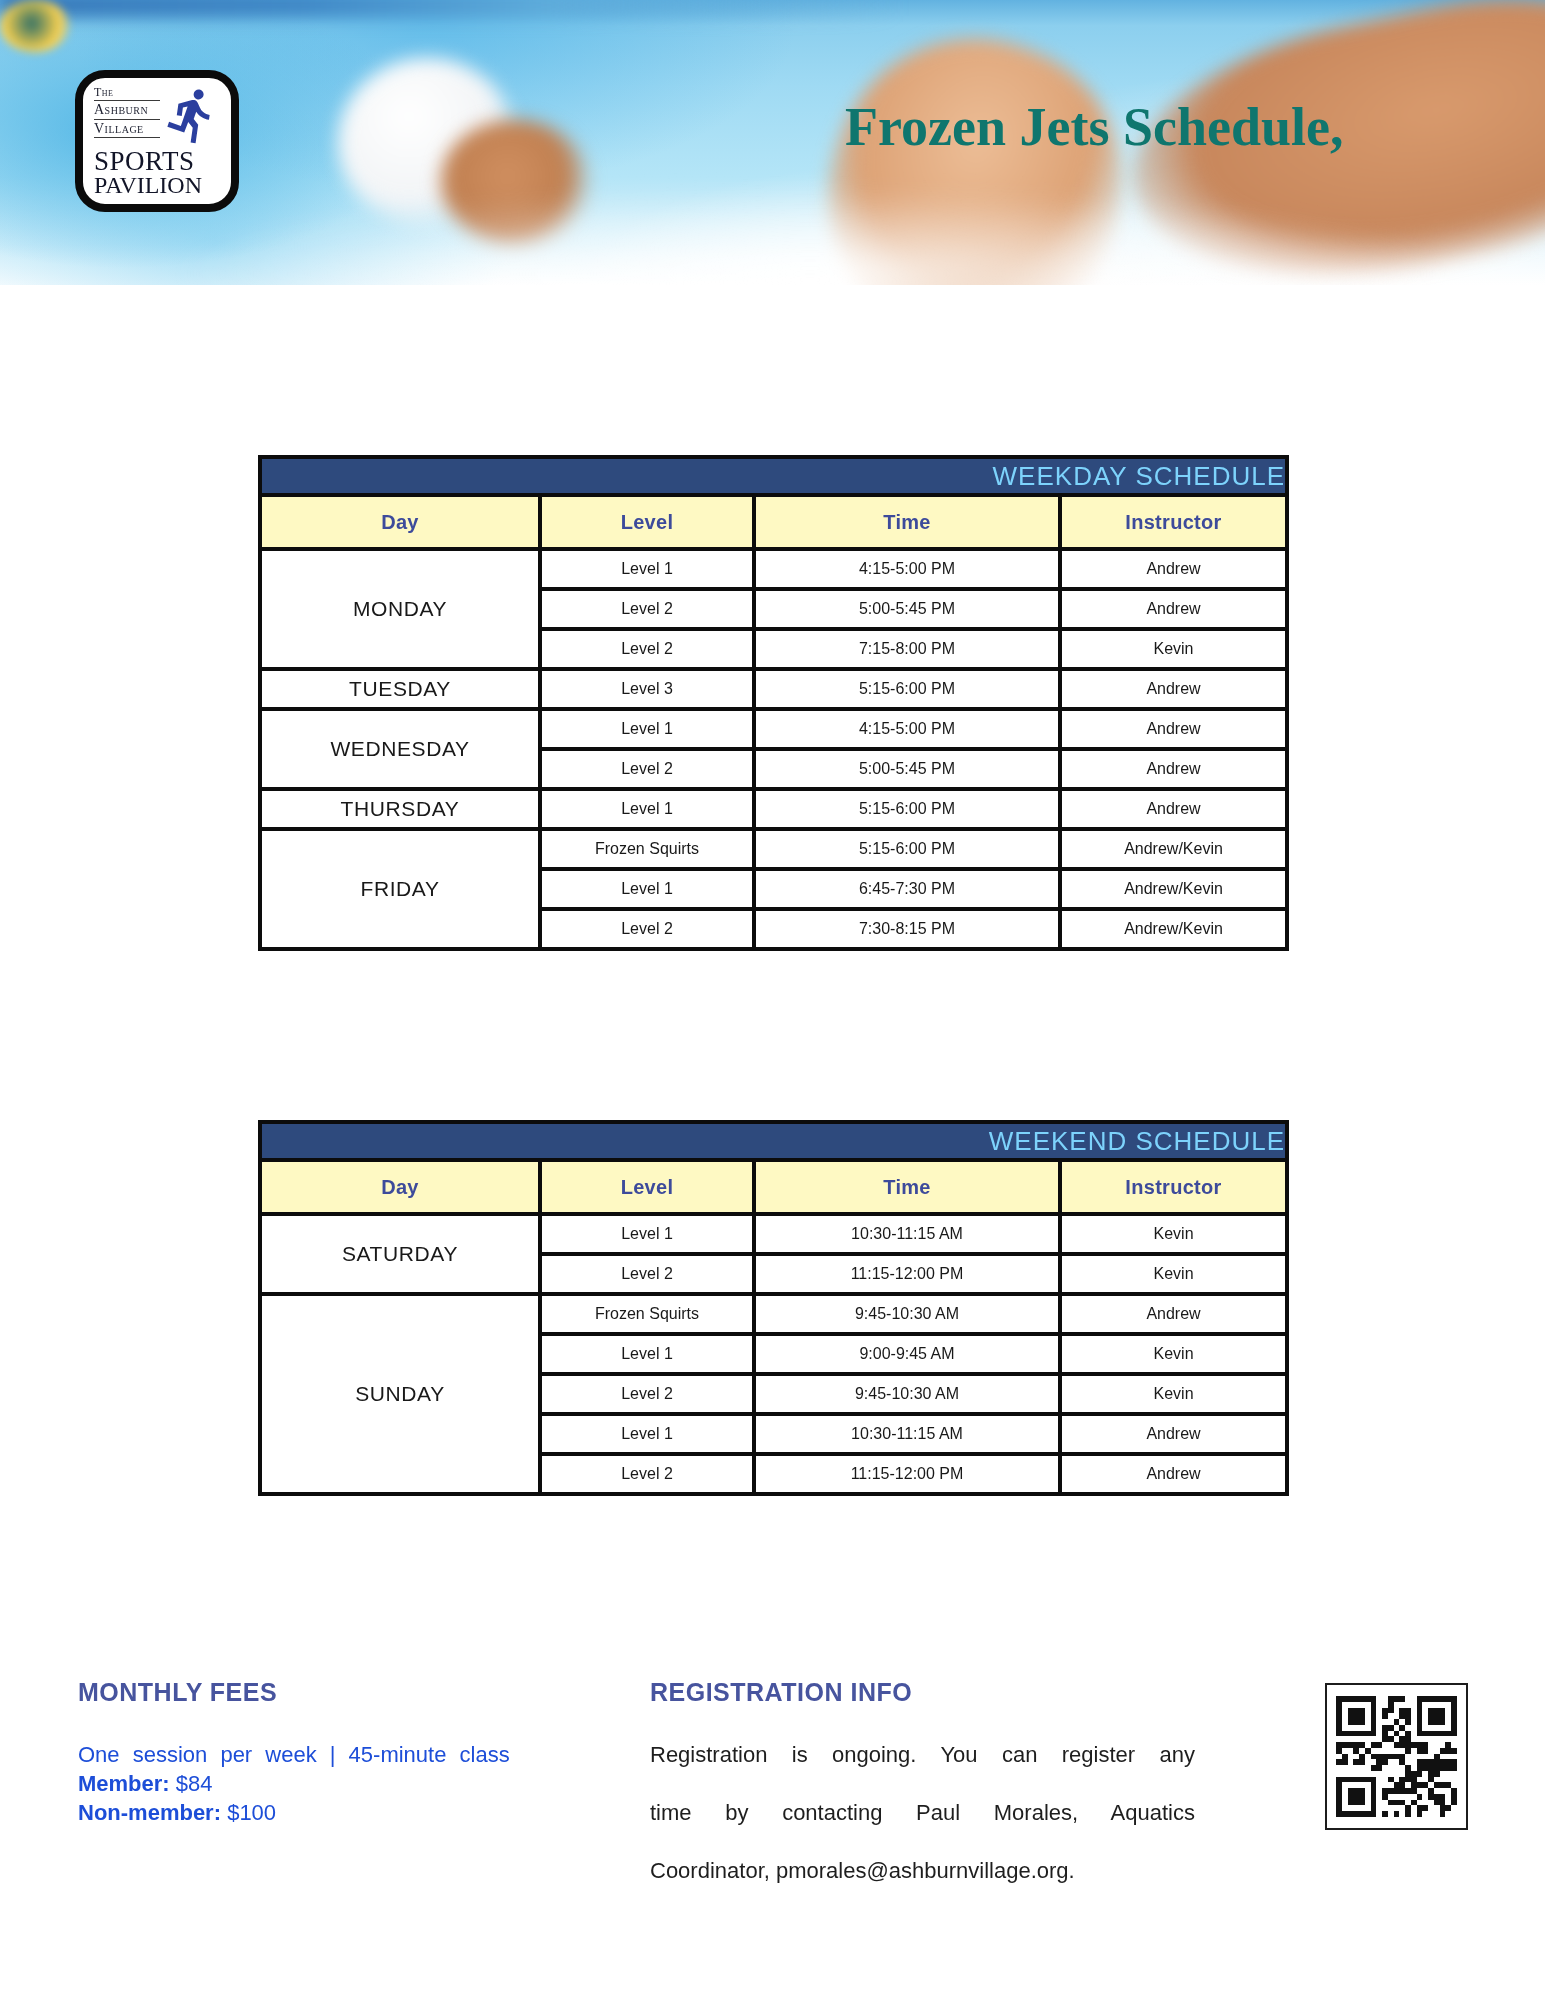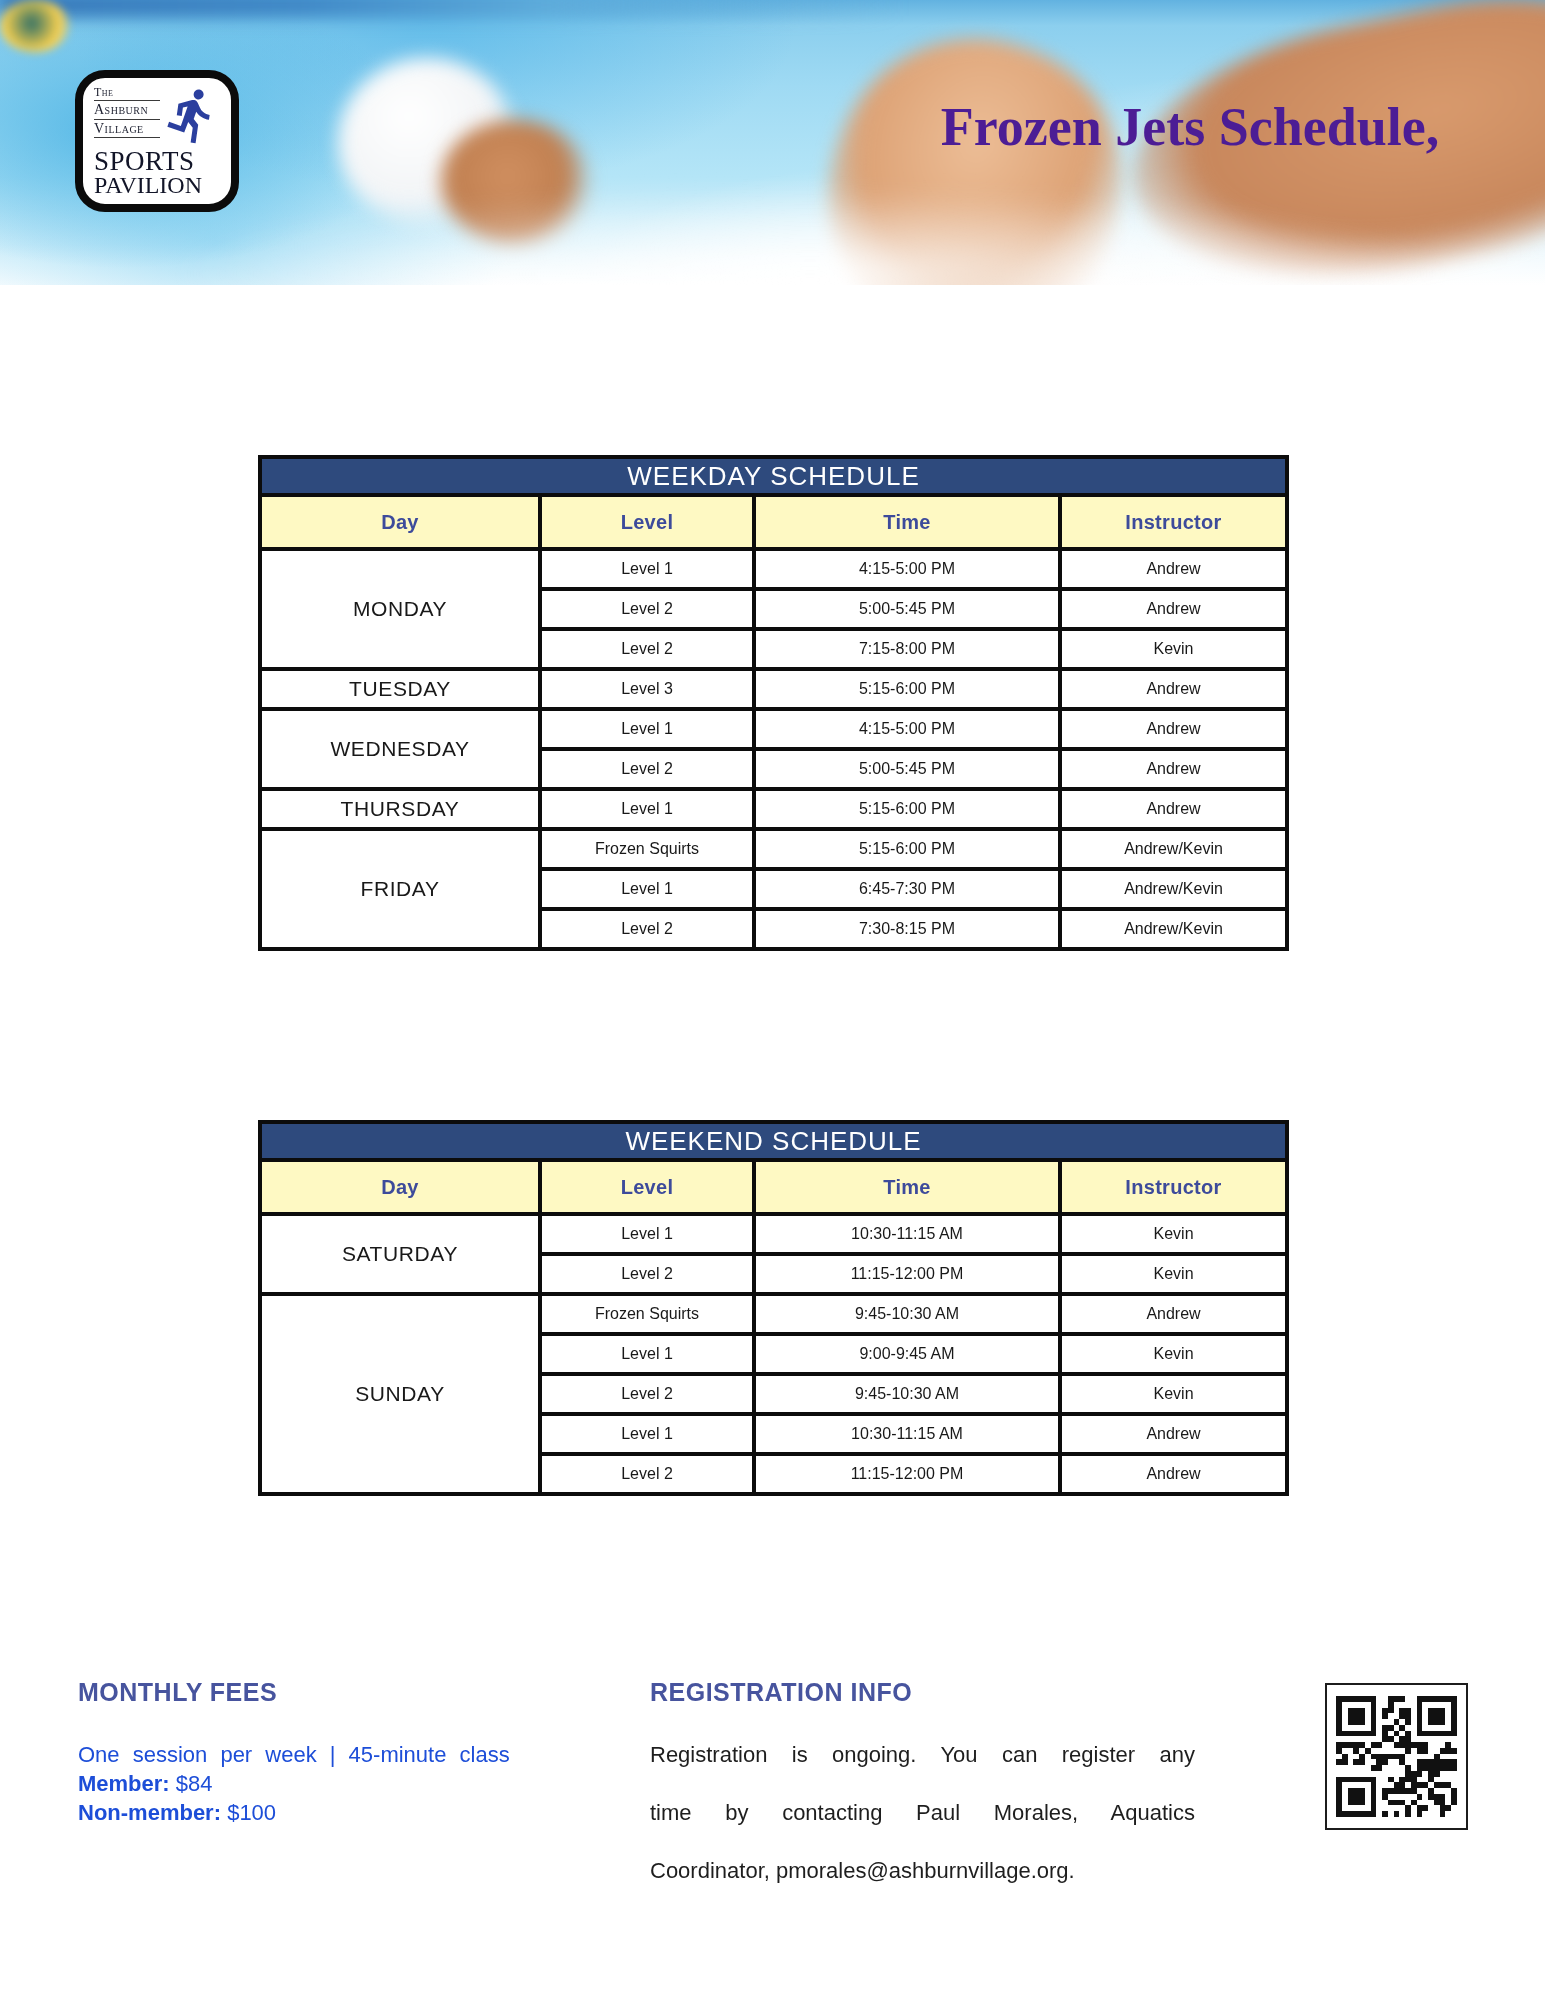--- a/index.html
+++ b/index.html
@@ -53,35 +53,35 @@
   .l-mid { font-size:14px; }
   .runner { width:60px; height:60px; margin-top:0; }
   .runner svg { width:60px; height:60px; fill:#2b3f9e; transform:rotate(8deg); }
   .logo-big { line-height:.98; letter-spacing:.5px; color:#121528; margin-top:1px; }
   .logo-sports { font-size:27px; }
   .logo-pavilion { font-size:24px; letter-spacing:0; }
 
   
   .page-title {
     position:absolute; left:845px; top:88px; width:690px; z-index:4;
-    text-align:center; font-family:"Liberation Serif", serif; font-weight:bold;
-    font-size:54px; line-height:1.48; color:#4c1d95;
+    font-family:"Liberation Serif", serif; font-weight:bold;
+    font-size:54px; line-height:1.48; color:#0f766e;
   }
 
   
   table.sched {
     position:absolute; left:258px; border-collapse:collapse; table-layout:fixed;
     width:1027px; background:#ffffff;
   }
   #weekday-table { top:455px; }
   #weekend-table { top:1120px; }
   .sched th, .sched td { border:4px solid #0c0c0c; text-align:center; vertical-align:middle; }
   .sched .bar th {
-    background:#2e4a7d; color:#ffffff; height:38px;
-    font-size:26px; font-weight:500; letter-spacing:1px;
+    background:#2e4a7d; color:#7dd3fc; height:38px;
+    font-size:26px; font-weight:500; letter-spacing:1px;text-align:right;
   }
   .sched .cols th {
     background:#fef9c3; color:#3d4b9b; height:54px; font-size:20px; font-weight:bold; letter-spacing:.3px;
   }
   .sched td { height:40px; font-size:16px; color:#191919; }
   .sched td.day { font-size:21px; letter-spacing:.6px; }
 
   
   .section-heading { color:#47549e; font-weight:bold; font-size:25px; letter-spacing:.5px; }
   .fees-block { position:absolute; left:78px; top:1678px; width:462px; }

